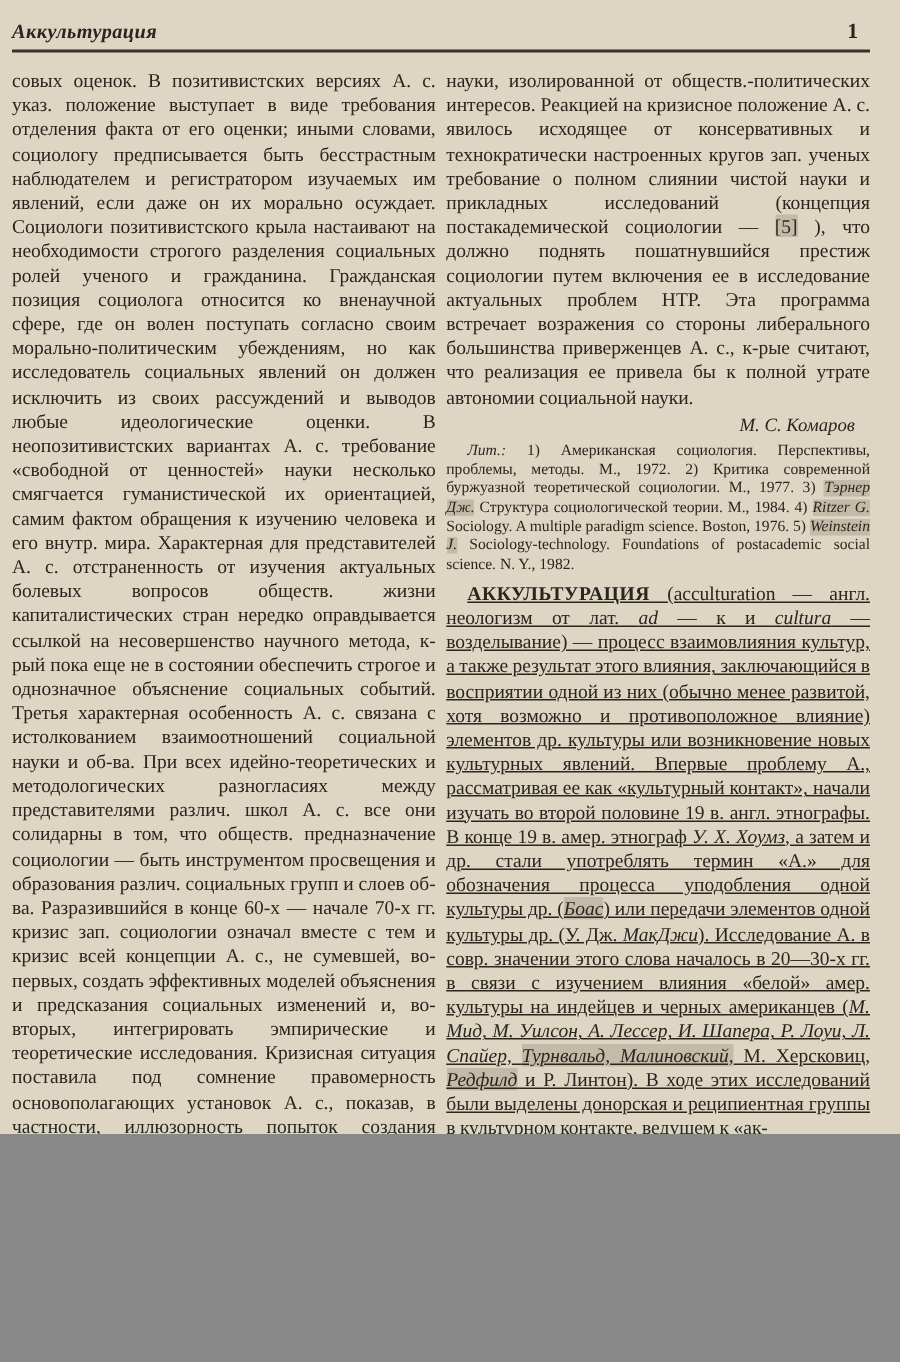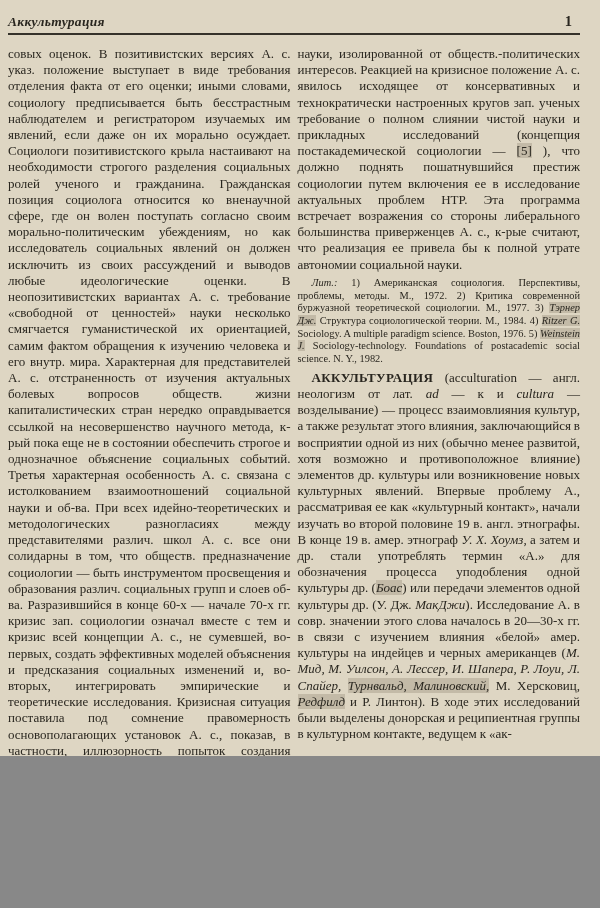--- a/index.html
+++ b/index.html
@@ -20,21 +20,21 @@
   .col{flex:1 1 0;min-width:0;}
   .body-text{
     margin:0;font-size:13px;line-height:16.2px;text-align:justify;
     hyphens:auto;-webkit-hyphens:auto;word-spacing:-0.3px;
   }
   .signature{margin:3px 10px 3px 0;text-align:right;font-style:italic;font-size:12.5px;}
   .literature{
     margin:4px 0 4px;font-size:10.4px;line-height:12.7px;
     text-align:justify;text-indent:14px;hyphens:auto;-webkit-hyphens:auto;
   }
-  .entry{text-indent:14px;}
+  .entry{text-indent:14px;text-decoration:underline;}
   .headword{font-weight:bold;letter-spacing:0.4px;}
   .it{font-style:italic;}
   .hl{background:var(--highlight,rgba(70,62,45,0.18));}
 </style>
 </head>
 <body>
 
 <div class="page">
   <header class="running-header">
     <span class="running-title">Аккультурация</span>
@@ -43,19 +43,20 @@
   <div class="rule"></div>
 
   <main class="columns">
     <section class="col">
       <p class="body-text">совых оценок. В позитивистских версиях А. с. указ. положение выступает в виде требования отделения факта от его оценки; иными словами, социологу предписывается быть бесстрастным наблюдателем и регистратором изучаемых им явлений, если даже он их морально осуждает. Социологи позитивистского крыла настаивают на необходимости строгого разделения социальных ролей ученого и гражданина. Гражданская позиция социолога относится ко вненаучной сфере, где он волен поступать согласно своим морально-политическим убеждениям, но как исследователь социальных явлений он должен исключить из своих рассуждений и выводов любые идеологические оценки. В неопозитивистских вариантах А. с. требование «свободной от ценностей» науки несколько смягчается гуманистической их ориентацией, самим фактом обращения к изучению человека и его внутр. мира. Характерная для представителей А. с. отстраненность от изучения актуальных болевых вопросов обществ. жизни капиталистических стран нередко оправдывается ссылкой на несовершенство научного метода, к-рый пока еще не в состоянии обеспечить строгое и однозначное объяснение социальных событий. Третья характерная особенность А. с. связана с истолкованием взаимоотношений социальной науки и об-ва. При всех идейно-теоретических и методологических разногласиях между представителями различ. школ А. с. все они солидарны в том, что обществ. предназначение социологии — быть инструментом просвещения и образования различ. социальных групп и слоев об-ва. Разразившийся в конце 60-х — начале 70-х гг. кризис зап. социологии означал вместе с тем и кризис всей концепции А. с., не сумевшей, во-первых, создать эффективных моделей объяснения и предсказания социальных изменений и, во-вторых, интегрировать эмпирические и теоретические исследования. Кризисная ситуация поставила под сомнение правомерность основополагающих установок А. с., показав, в частности, иллюзорность попыток создания социальной</p>
     </section>
 
     <section class="col">
       <p class="body-text"><span>науки, изолированной от обществ.-политических интересов. Реакцией на кризисное положение А. с. явилось исходящее от консервативных и технократически настроенных кругов зап. ученых требование о полном слиянии чистой науки и прикладных исследований (концепция постакадемической социологии — </span><span class="hl">[5]</span><span> ), что должно поднять пошатнувшийся престиж социологии путем включения ее в исследование актуальных проблем НТР. Эта программа встречает возражения со стороны либерального большинства приверженцев А. с., к-рые считают, что реализация ее привела бы к полной утрате автономии социальной науки.</span></p>
 
+      <p class="signature">М. С. Комаров</p>
 
       <p class="literature"><span class="it">Лит.:</span><span> 1) Американская социология. Перспективы, проблемы, методы. М., 1972. 2) Критика современной буржуазной теоретической социологии. М., 1977. 3) </span><span class="it hl">Тэрнер Дж.</span><span> Структура социологической теории. М., 1984. 4) </span><span class="it hl">Ritzer G.</span><span> Sociology. A multiple paradigm science. Boston, 1976. 5) </span><span class="it hl">Weinstein J.</span><span> Sociology-technology. Foundations of postacademic social science. N. Y., 1982.</span></p>
 
       <p class="body-text entry"><span class="headword">АККУЛЬТУРАЦИЯ</span><span><span> (acculturation — англ. неологизм от лат. </span><span class="it">ad</span><span> — к и </span><span class="it">cultura</span><span> — возделывание) — процесс взаимовлияния культур, а также результат этого влияния, заключающийся в восприятии одной из них (обычно менее развитой, хотя возможно и противоположное влияние) элементов др. культуры или возникновение новых культурных явлений. Впервые проблему А., рассматривая ее как «культурный контакт», начали изучать во второй половине 19 в. англ. этнографы. В конце 19 в. амер. этнограф </span><span class="it">У. Х. Хоумз</span><span>, а затем и др. стали употреблять термин «А.» для обозначения процесса уподобления одной культуры др. (</span><span class="it hl">Боас</span><span>) или передачи элементов одной культуры др. (У. Дж. </span><span class="it">МакДжи</span><span>). Исследование А. в совр. значении этого слова началось в 20—30-х гг. в связи с изучением влияния «белой» амер. культуры на индейцев и черных американцев (</span><span class="it">М. Мид, М. Уилсон, А. Лессер, И. Шапера, Р. Лоуи, Л. Спайер,</span><span> </span><span class="it hl">Турнвальд, Малиновский,</span><span> М. Херсковиц, </span><span class="it hl">Редфилд</span><span> и Р. Линтон). В ходе этих исследований были выделены донорская и реципиентная группы в культурном контакте, ведущем к «ак-</span></span></p>
     </section>
   </main>
 </div>
 
 </body></html>

